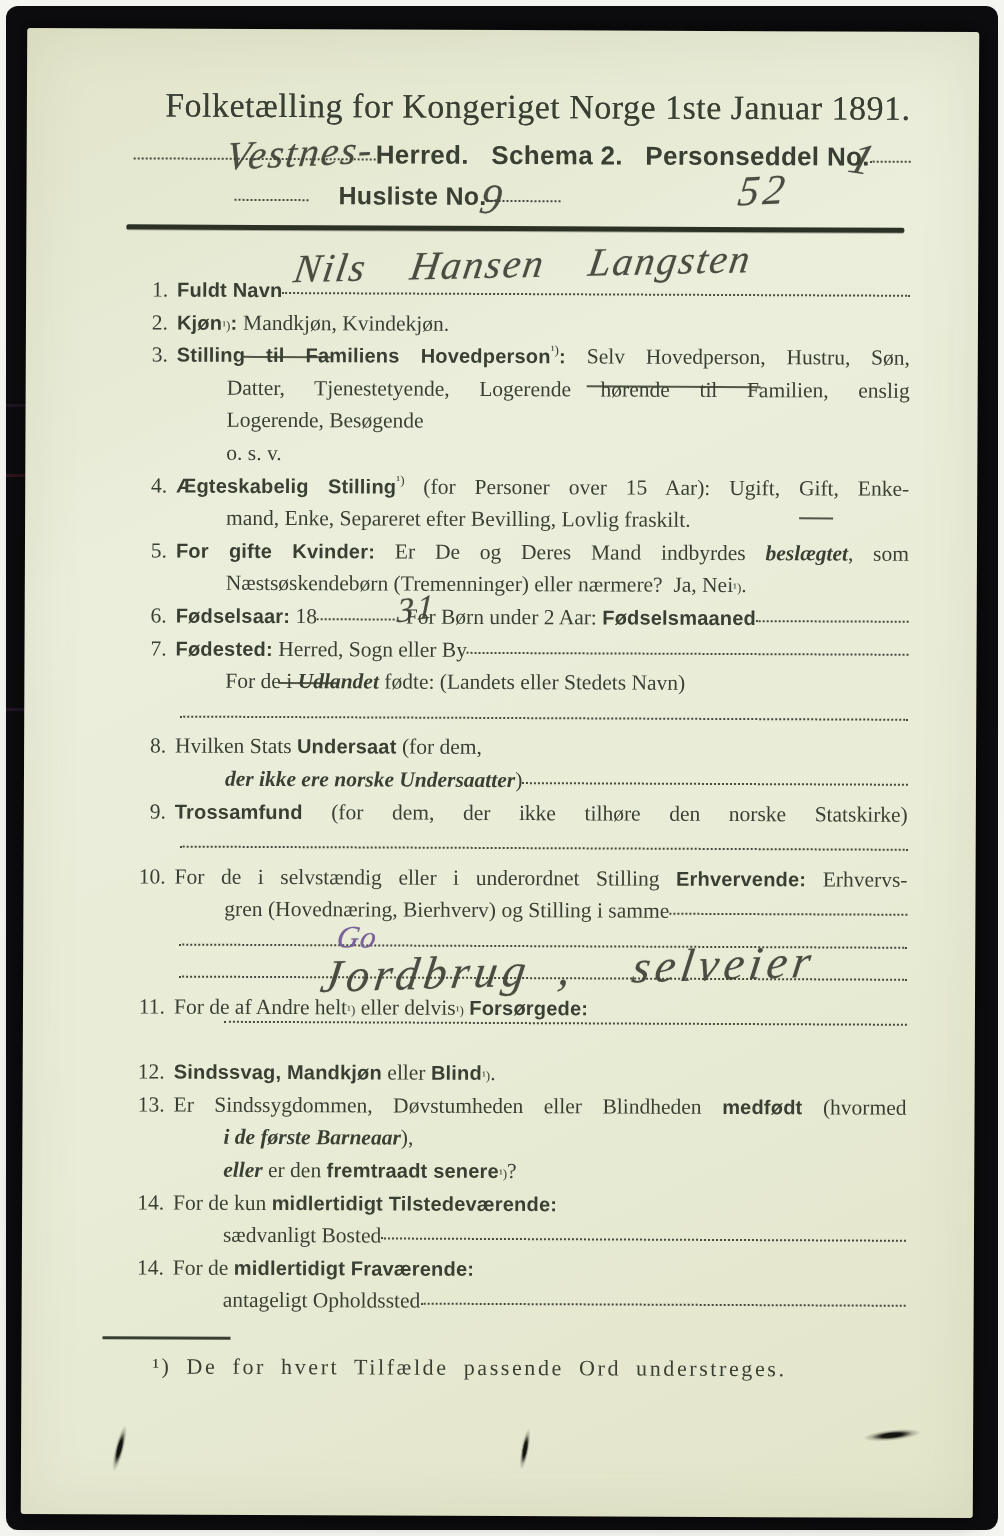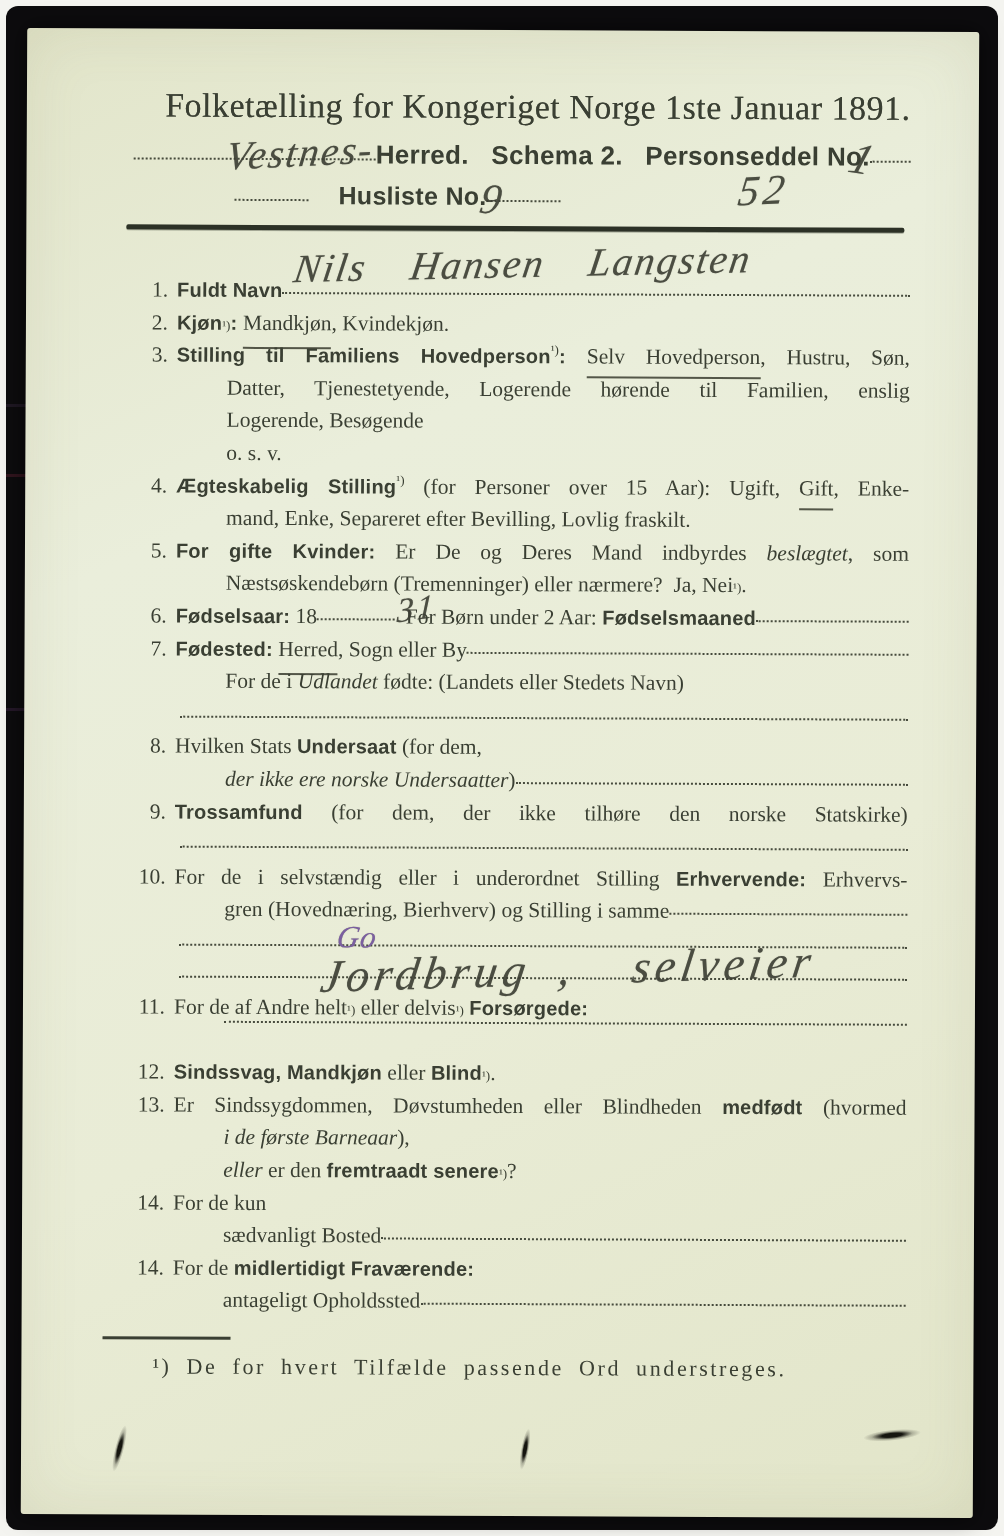--- a/index.html
+++ b/index.html
@@ -55,22 +55,22 @@
   .item{display:flex;align-items:flex-start;}
   .num{
     flex:0 0 44px;text-align:right;margin-right:9px;
     line-height:32.6px;white-space:pre;
   }
   .lines{flex:1;min-width:0;}
   .ln{display:flex;align-items:baseline;line-height:32.6px;height:32.6px;}
   .ln.j{display:block;text-align:justify;text-align-last:justify;}
   .ln.ind{padding-left:50px;}
   .sg-r,.sg-i,.sg-u,.sg-g{white-space:pre;}
-  .sg-i{font-style:italic;}
-  .sg-u{border-bottom:2.4px solid rgba(66,69,55,.9);padding-bottom:8px;}
+  .sg-i{font-style:italic;font-weight:bold;}
+  .sg-u{border-bottom:2.4px solid rgba(66,69,55,.9);padding-bottom:17px;}
   .sg-l{
     font-family:"Liberation Sans",sans-serif;font-weight:700;font-size:20px;
     white-space:pre;letter-spacing:.2px;
   }
   .sg-sup{font-size:13px;vertical-align:9px;white-space:pre;line-height:0;}
   .sg-dots{flex:1;border-bottom:2.6px dotted rgba(56,61,48,.92);position:relative;top:-3px;}
   
   .foot-rule{margin:20px 0 0 -17px;width:128px;height:3px;background:#3a3f33;}
   .footnote{
     margin:14px 0 0 33px;font-size:22px;
@@ -289,20 +289,21 @@
             <span class="sg-sup">¹)</span>
             <span class="sg-r">?</span>
           </div>
         </div>
       </div>
       <div class="item">
         <span class="num">14.</span>
         <div class="lines">
           <div class="ln">
             <span class="sg-r">For de kun </span>
+            <span class="sg-l">midlertidigt Tilstedeværende:</span>
           </div>
           <div class="ln ind">
             <span class="sg-r">sædvanligt Bosted</span>
             <span class="sg-dots"></span>
           </div>
         </div>
       </div>
       <div class="item">
         <span class="num">14.</span>
         <div class="lines">

